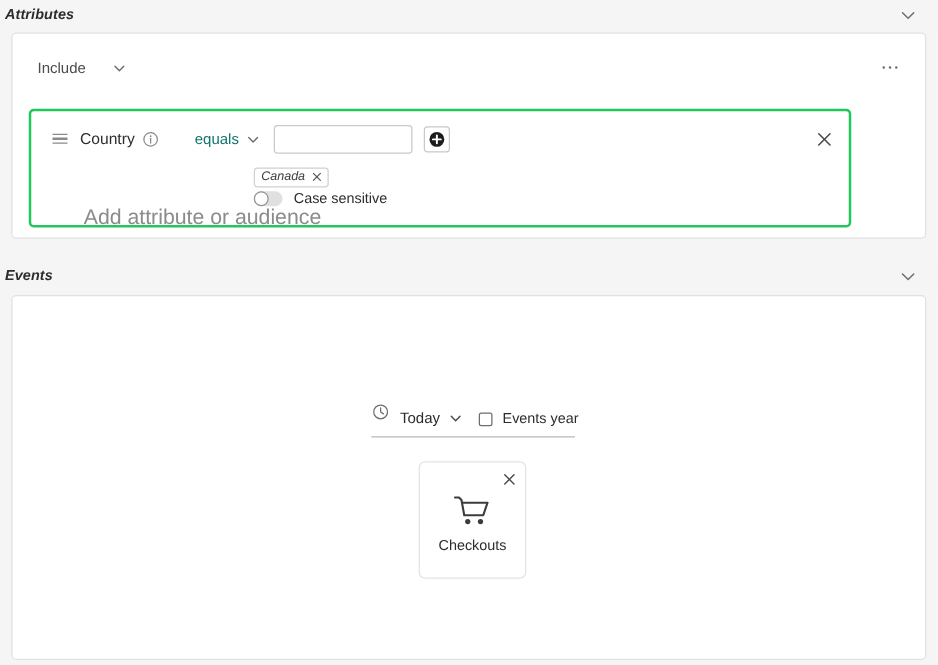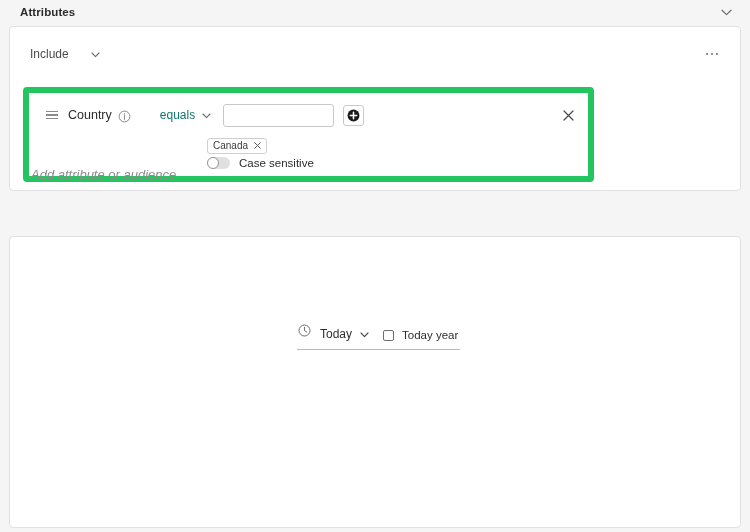--- a/index.html
+++ b/index.html
@@ -21,23 +21,24 @@
     position: relative;
     background: #f5f5f5;
     box-sizing: border-box;
   }
 
   
   .section-header {
     height: 24px;
     display: flex;
     align-items: center;
-    padding: 0 14px 0 20px;
+    padding: 0 14px 0 4px;
     box-sizing: border-box;
     background: #f5f5f5;
+    font-style: italic;
   }
   .section-title {
     font-size: 11.5px;
     font-weight: bold;
     color: #2c2c2c;
     letter-spacing: 0.1px;
   }
   .section-spacer { flex: 1 1 auto; }
   .chevron-btn {
     width: 20px;
@@ -95,23 +96,23 @@
     border-radius: 50%;
     background: #6e6e6e;
     display: block;
   }
 
   
   .condition-box {
     position: absolute;
     left: 13px;
     top: 60px;
-    width: 571px;
+    width: 658px;
     height: 95px;
-    border: 6px solid #22c55e;
+    border: 2px solid #22c55e;
     border-radius: 4px;
     background: #fff;
     box-sizing: border-box;
   }
   .cond-main {
     position: absolute;
     left: 0; top: 0;
     width: 100%;
     height: 44px;
     display: flex;
@@ -204,20 +205,21 @@
     gap: 6px;
     border: 1px solid #d0d0d0;
     border-radius: 3px;
     background: #fff;
     height: 16px;
     padding: 0 5px;
     font-size: 10px;
     color: #3c3c3c;
     box-sizing: border-box;
     cursor: default;
+    font-style: italic;
   }
   .tag-x { cursor: pointer; display: flex; align-items: center; }
   .toggle-row {
     position: absolute;
     left: 178px;
     top: 64px;
     display: flex;
     gap: 9px;
   }
   .toggle {
@@ -250,23 +252,23 @@
     bottom: 0;
     width: 100%;
     height: 32px;
     display: flex;
     align-items: center;
     padding-left: 21px;
     box-sizing: border-box;
     cursor: text;
   }
   .add-attr-text {
-    font-size: 13px;
-    font-style: italic;
+    font-size: 17px;
     color: #8b8b8b;
+    margin-left: 36px;
   }
 
   
   #events-header {
     position: absolute;
     left: 0;
     top: 209px;
     width: 750px;
   }
   #events-panel {
@@ -461,20 +463,29 @@
         </span>
         <span class="toggle-label">Case sensitive</span>
       </div>
     </div>
 
     <div class="add-attr-row">
       <span class="add-attr-text">Add attribute or audience</span>
     </div>
   </div>
 
+  <div class="section-header" id="events-header">
+    <span class="section-title">Events</span>
+    <span class="section-spacer"></span>
+    <span class="chevron-btn">
+      <svg width="11" height="7" viewBox="0 0 11 7" fill="none">
+        <path d="M1 1.2 L5.5 5.6 L10 1.2" stroke="#6e6e6e" stroke-width="1.2" fill="none" stroke-linecap="round" stroke-linejoin="round"></path>
+      </svg>
+    </span>
+  </div>
 
   <div class="panel" id="events-panel">
     <div class="events-inner">
 
       <div class="date-row">
         <span class="clock-icon">
           <svg width="13" height="13" viewBox="0 0 13 13" fill="none">
             <circle cx="6.5" cy="6.5" r="5.5" stroke="#6e6e6e" stroke-width="1"></circle>
             <path d="M6.5 3.3 V6.6 L8.8 8.1" stroke="#6e6e6e" stroke-width="1" stroke-linecap="round" stroke-linejoin="round"></path>
           </svg>
@@ -482,23 +493,38 @@
         <span class="today-dd">
           <span>Today</span>
           <span class="caret">
             <svg width="9" height="6" viewBox="0 0 9 6" fill="none">
               <path d="M1 1 L4.5 4.6 L8 1" stroke="#4b4b4b" stroke-width="1.15" fill="none" stroke-linecap="round" stroke-linejoin="round"></path>
             </svg>
           </span>
         </span>
         <span class="checkbox-wrap">
           <span class="checkbox"></span>
-          <span class="checkbox-label">Today year</span>
+          <span class="checkbox-label">Events year</span>
         </span>
       </div>
 
       <div class="divider"></div>
 
+      <div class="event-card">
+        <span class="card-close">
+          <svg width="9" height="9" viewBox="0 0 9 9" fill="none">
+            <path d="M0.8 0.8 L8.2 8.2 M8.2 0.8 L0.8 8.2" stroke="#4b4b4b" stroke-width="1.15" stroke-linecap="round"></path>
+          </svg>
+        </span>
+        <span class="card-icon">
+          <svg width="30" height="27" viewBox="0 0 30 27" fill="none">
+            <path d="M1 2 H4.2 L6.2 4 M6.2 4 L8.4 16.2 H23.6 L27 6.2 H7.2" stroke="#3c3c3c" stroke-width="1.7" stroke-linecap="round" stroke-linejoin="round"></path>
+            <circle cx="11.2" cy="21.2" r="2.1" fill="#3c3c3c"></circle>
+            <circle cx="21.4" cy="21.2" r="2.1" fill="#3c3c3c"></circle>
+          </svg>
+        </span>
+        <span class="card-label">Checkouts</span>
+      </div>
 
     </div>
   </div>
 
 </div>
 
 </body></html>

